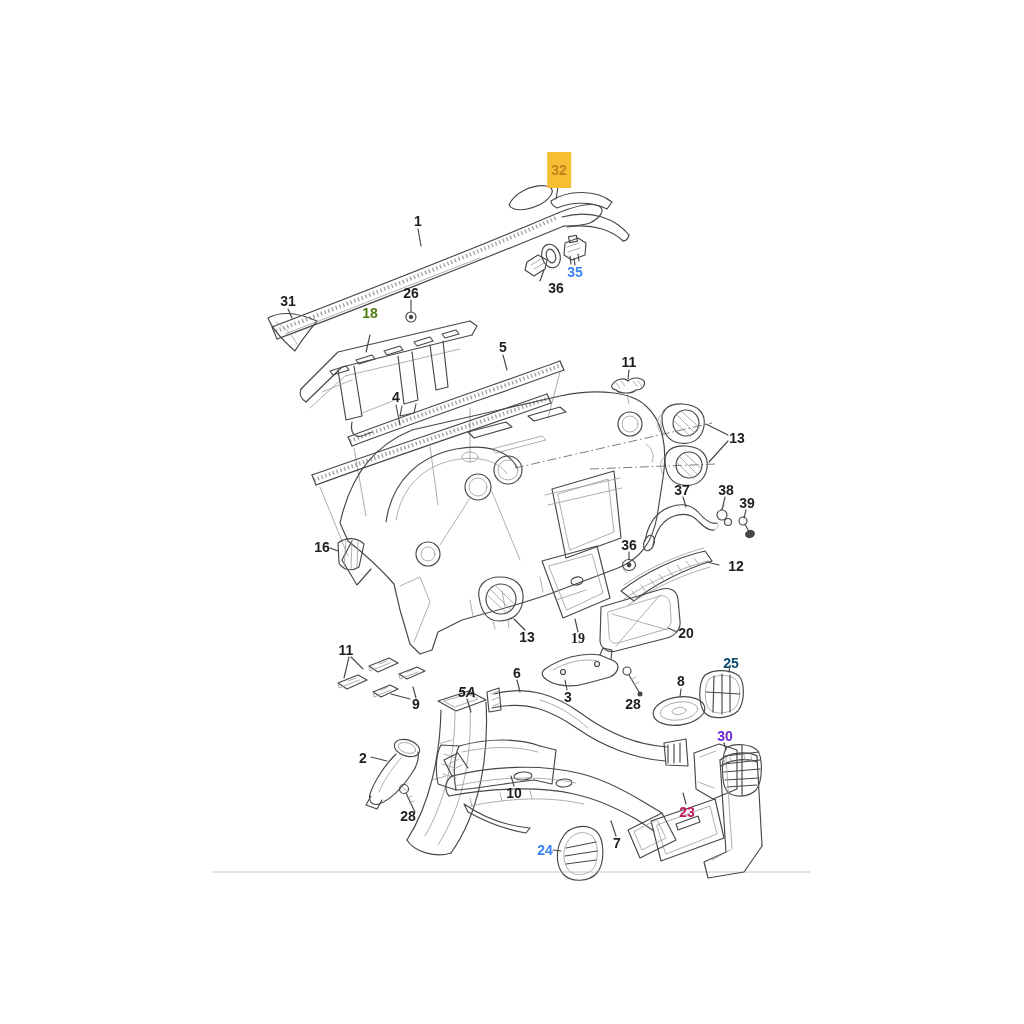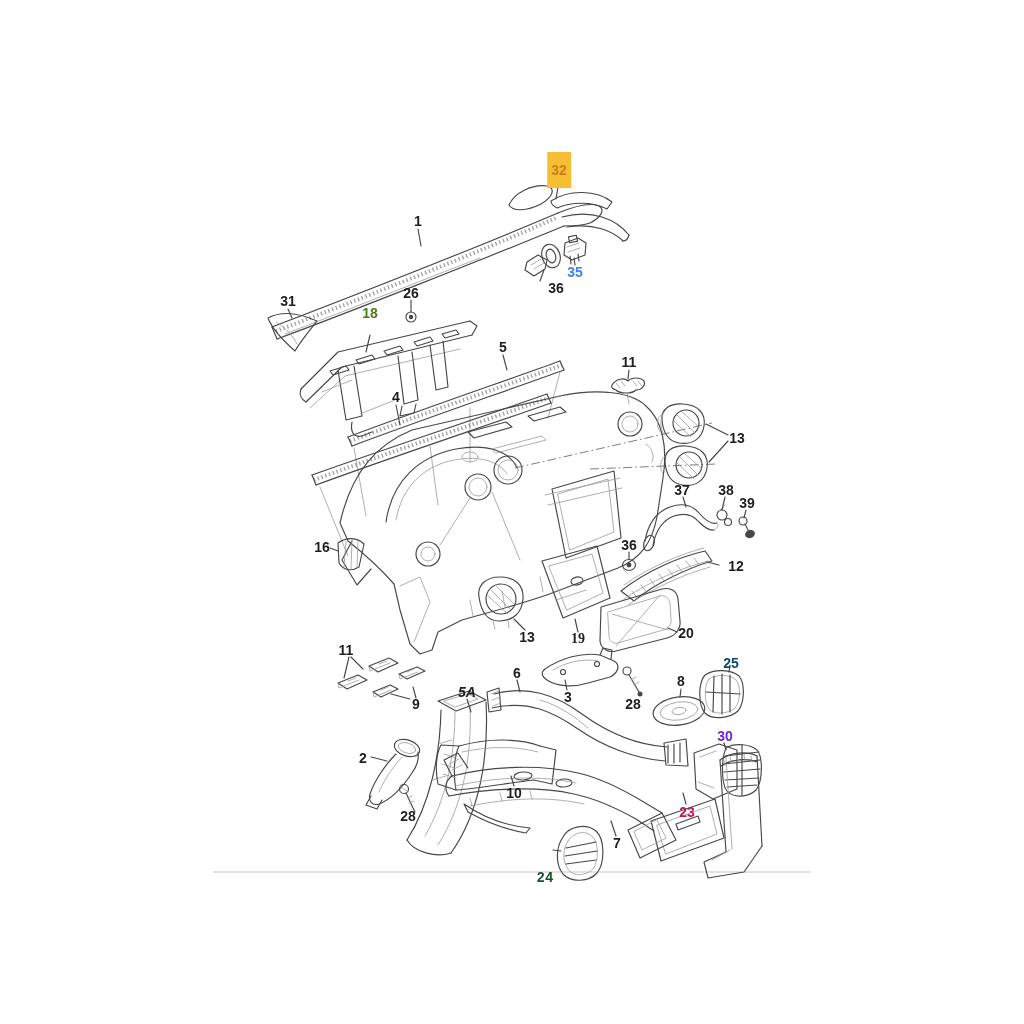--- a/index.html
+++ b/index.html
@@ -388,17 +388,17 @@
       <span class="part-label" style="left: 517px; top: 673px; color: rgb(30, 30, 30);">6</span>
       <span class="part-label" style="left: 467px; top: 692px; color: rgb(30, 30, 30); font-style: italic;">5A</span>
       <span class="part-label" style="left: 568px; top: 697px; color: rgb(30, 30, 30);">3</span>
       <span class="part-label" style="left: 633px; top: 704px; color: rgb(30, 30, 30);">28</span>
       <span class="part-label" style="left: 681px; top: 681px; color: rgb(30, 30, 30);">8</span>
       <span class="part-label" style="left: 731px; top: 657px; color: #0c4a6e; margin-top: 6px;">25</span>
       <span class="part-label" style="left: 363px; top: 758px; color: rgb(30, 30, 30);">2</span>
       <span class="part-label" style="left: 408px; top: 816px; color: rgb(30, 30, 30);">28</span>
       <span class="part-label" style="left: 514px; top: 793px; color: rgb(30, 30, 30);">10</span>
       <span class="part-label" style="left: 725px; top: 736px; color: #6d28d9;">30</span>
-      <span class="part-label" style="left: 545px; top: 878px; color: #14532d; font-family: Liberation Mono, monospace;">24</span>
+      <span class="part-label" style="left: 545px; top: 850px; color: #3b82f6;">24</span>
       <span class="part-label" style="left: 617px; top: 843px; color: rgb(30, 30, 30);">7</span>
       <span class="part-label" style="left: 687px; top: 812px; color: #be185d;">23</span>
     </div>
 </div>
 
 </body></html>

